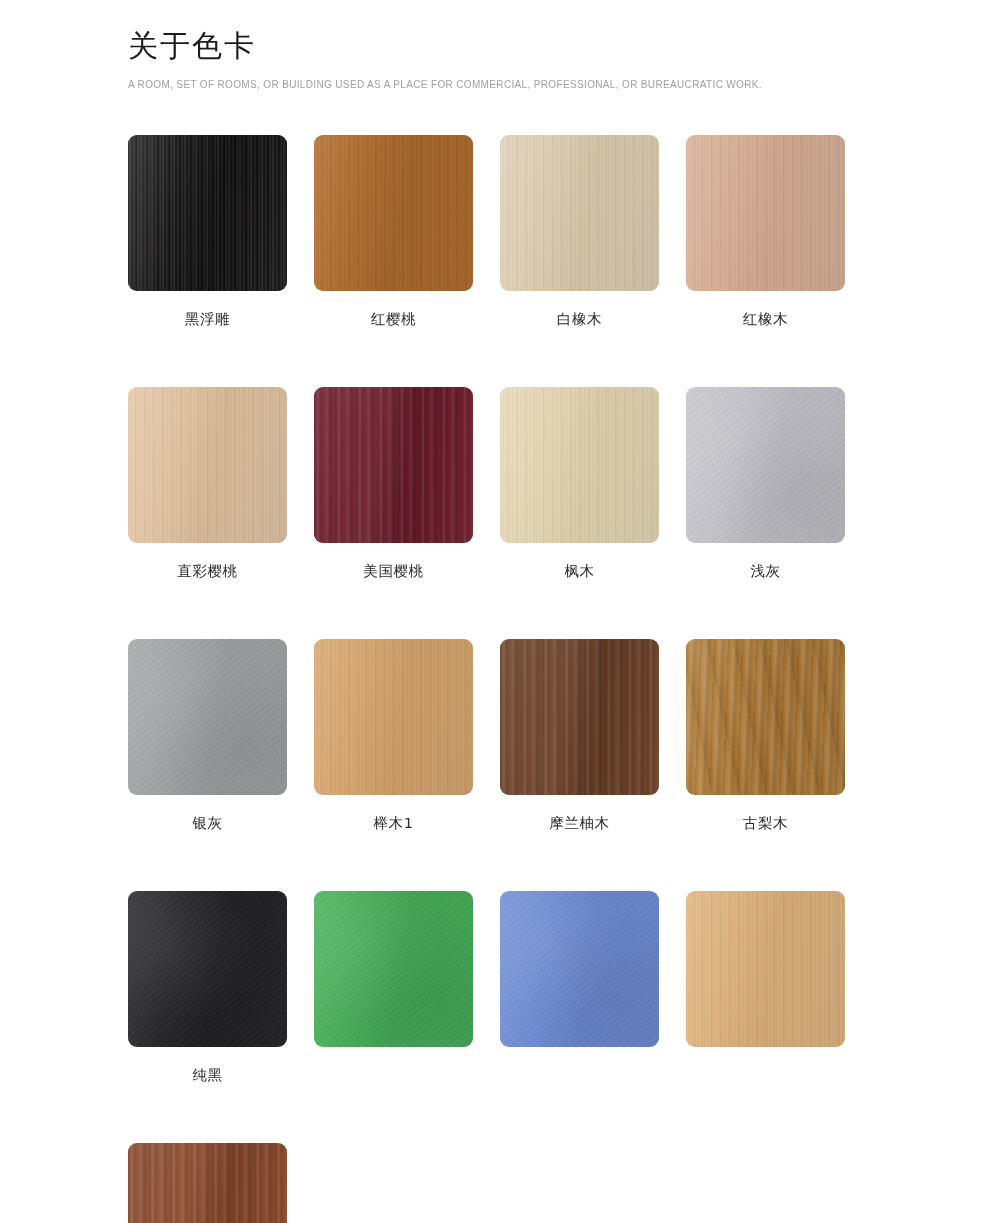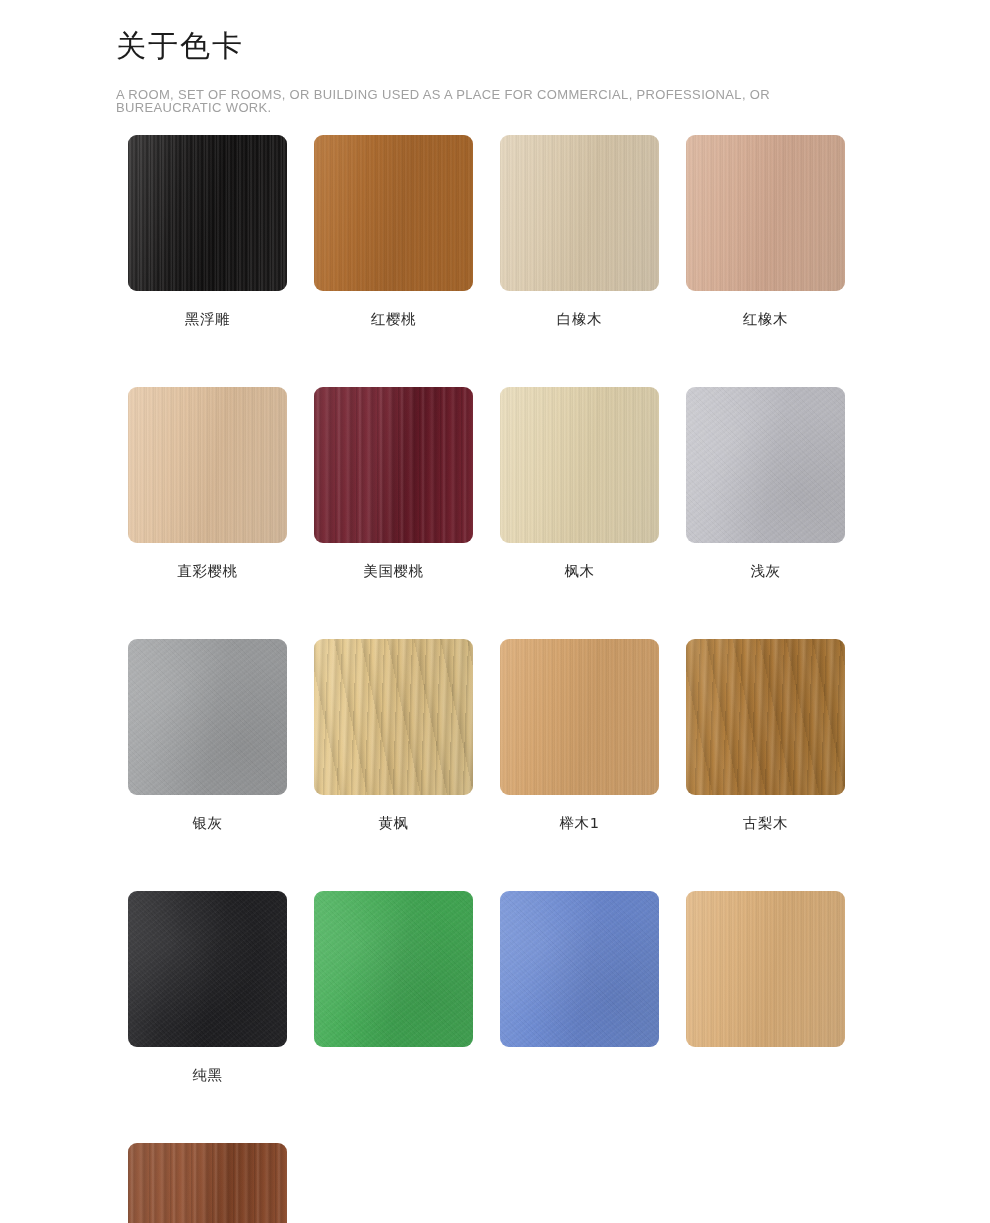--- a/index.html
+++ b/index.html
@@ -16,21 +16,21 @@
   .page {
     position: relative;
     width: 990px;
     height: 1223px;
     background: #fff;
   }
 
   
   .header {
     position: absolute;
-    left: 116px;
+    left: 128px;
     top: 26px;
     width: 740px;
   }
 
   .header-title-cn {
     font-size: 30px;
     font-weight: 400;
     color: #1c1c1c;
     letter-spacing: 2px;
     line-height: 40px;
@@ -41,22 +41,22 @@
     margin-top: 6px;
     font-size: 23px;
     font-weight: 700;
     color: #8b8b8b;
     letter-spacing: 1.4px;
     line-height: 26px;
     font-family: "Liberation Sans", sans-serif;
   }
 
   .header-sub-en {
-    margin-top: 22px;
-    font-size: 13px;
+    margin-top: 12px;
+    font-size: 10px;
     font-weight: 400;
     color: #a0a0a0;
     letter-spacing: 0.35px;
     line-height: 13px;
     font-family: "Liberation Sans", sans-serif;
   }
 
   
   .swatch-grid {
     position: absolute;
@@ -278,32 +278,32 @@
         <div class="swatch-label">浅灰</div>
       </div>
       <div class="swatch-cell">
         <div class="swatch-chip" style="background: linear-gradient(100deg, rgb(165, 167, 169) 0%, rgb(154, 156, 158) 55%, rgb(165, 167, 169) 100%);">
           <div class="grain grain-matte"></div>
           <div class="sheen"></div>
         </div>
         <div class="swatch-label">银灰</div>
       </div>
       <div class="swatch-cell">
-        <div class="swatch-chip" style="background: linear-gradient(100deg, rgb(232, 205, 145) 0%, rgb(222, 192, 131) 55%, rgb(232, 205, 145) 100%);">
-          <div class="grain grain-curved"></div>
-          <div class="sheen"></div>
-        </div>
-        <div class="swatch-label">黄枫</div>
-      </div>
-      <div class="swatch-cell">
         <div class="swatch-chip" style="background: linear-gradient(100deg, rgb(220, 171, 116) 0%, rgb(208, 159, 104) 55%, rgb(220, 171, 116) 100%);">
           <div class="grain grain-fine"></div>
           <div class="sheen"></div>
         </div>
         <div class="swatch-label">榉木1</div>
+      </div>
+      <div class="swatch-cell">
+        <div class="swatch-chip" style="background: linear-gradient(100deg, rgb(122, 74, 46) 0%, rgb(106, 62, 38) 55%, rgb(122, 74, 46) 100%);">
+          <div class="grain grain-bold"></div>
+          <div class="sheen"></div>
+        </div>
+        <div class="swatch-label">摩兰柚木</div>
       </div>
       <div class="swatch-cell">
         <div class="swatch-chip" style="background: linear-gradient(100deg, rgb(181, 129, 60) 0%, rgb(168, 116, 52) 55%, rgb(181, 129, 60) 100%);">
           <div class="grain grain-curved"></div>
           <div class="sheen"></div>
         </div>
         <div class="swatch-label">古梨木</div>
       </div>
       <div class="swatch-cell">
         <div class="swatch-chip" style="background: linear-gradient(100deg, rgb(38, 38, 41) 0%, rgb(27, 27, 30) 55%, rgb(38, 38, 41) 100%);">

